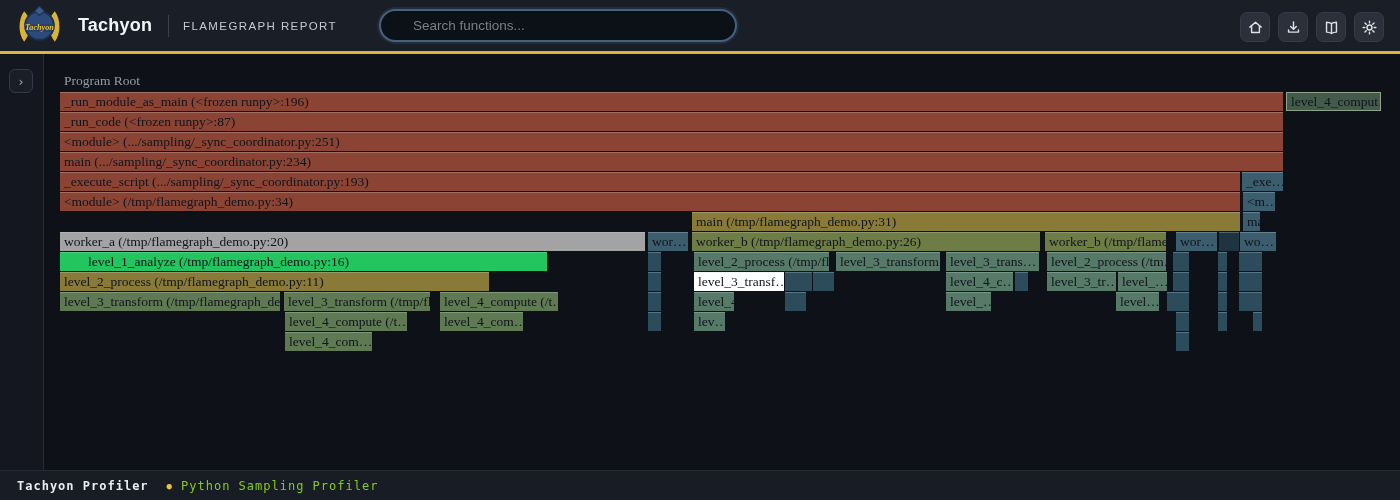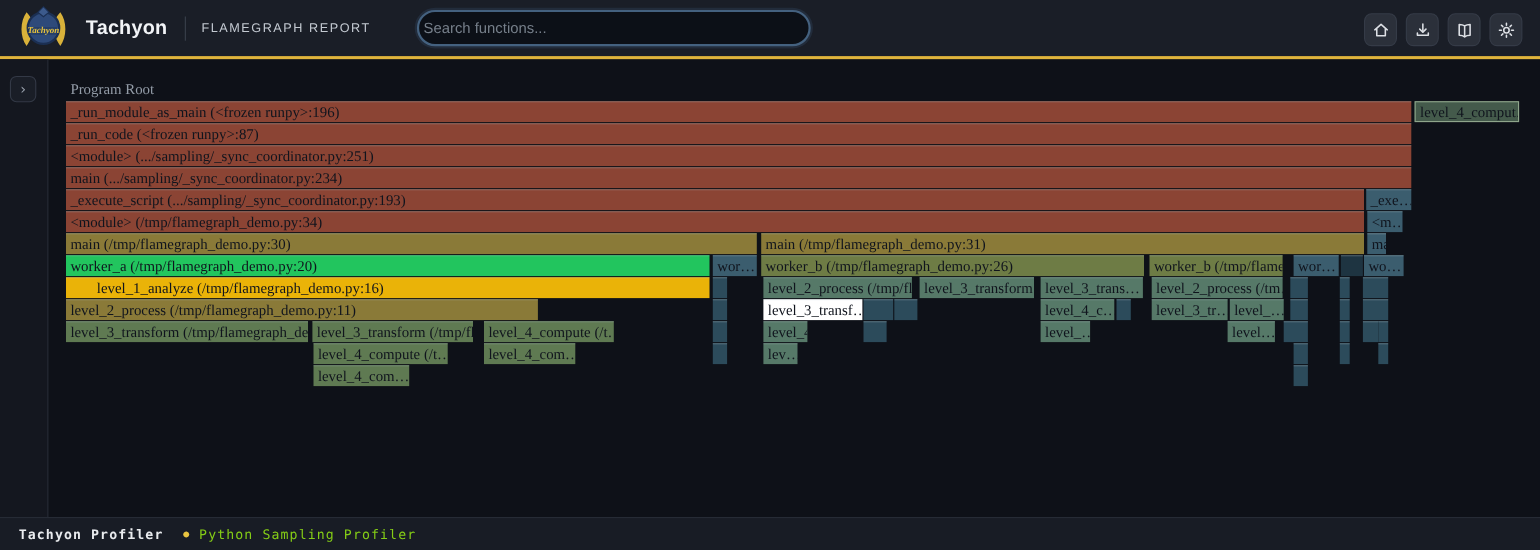--- a/index.html
+++ b/index.html
@@ -13,21 +13,21 @@
   }
   .logo { width:45px; height:45px; margin-left:17px; flex:0 0 auto; }
   .app-title { color:#f2f4f7; font-size:18px; font-weight:bold; margin-left:16px; letter-spacing:.2px; }
   .hdr-divider { width:1px; height:22px; background:#3a404c; margin:0 14px 0 16px; }
   .report-label { color:#c3c9d1; font-size:11.5px; letter-spacing:1.4px; font-weight:500; }
   .search-wrap { margin-left:42px; }
   .search-input {
     width:358px; height:33px; border-radius:17px;
     background:#0c1017; border:2px solid #44617f;
     box-shadow:0 0 0 2px rgba(62,95,133,.22);
-    color:#d5dae0; font-size:13.5px; padding:0 4px; outline:none;
+    color:#d5dae0; font-size:13.5px; padding:0 32px; outline:none;
     font-family:"Liberation Sans", sans-serif;
   }
   .search-input::placeholder { color:#767f8a; }
   .hdr-actions { position:absolute; right:16px; top:12px; display:flex; gap:8px; }
   .icon-btn {
     width:30px; height:30px; border-radius:7px; background:#2b303a;
     border:1px solid #353b47; display:flex; align-items:center; justify-content:center;
     cursor:pointer; color:#dde0e5;
   }
   .icon-btn svg { display:block; }
@@ -125,31 +125,30 @@
 
   <div class="frame" title="_run_module_as_main (&lt;frozen runpy&gt;:196)" style="left: 60px; top: 38px; width: 1223px; background: rgb(139, 68, 52);">_run_module_as_main (&lt;frozen runpy&gt;:196)</div>
       <div class="frame hl" title="level_4_comput…" style="left: 1286px; top: 38px; width: 95px; background: rgb(68, 90, 75);">level_4_comput…</div>
       <div class="frame" title="_run_code (&lt;frozen runpy&gt;:87)" style="left: 60px; top: 58px; width: 1223px; background: rgb(139, 68, 52);">_run_code (&lt;frozen runpy&gt;:87)</div>
       <div class="frame" title="&lt;module&gt; (.../sampling/_sync_coordinator.py:251)" style="left: 60px; top: 78px; width: 1223px; background: rgb(139, 68, 52);">&lt;module&gt; (.../sampling/_sync_coordinator.py:251)</div>
       <div class="frame" title="main (.../sampling/_sync_coordinator.py:234)" style="left: 60px; top: 98px; width: 1223px; background: rgb(139, 68, 52);">main (.../sampling/_sync_coordinator.py:234)</div>
       <div class="frame" title="_execute_script (.../sampling/_sync_coordinator.py:193)" style="left: 60px; top: 118px; width: 1180px; background: rgb(139, 68, 52);">_execute_script (.../sampling/_sync_coordinator.py:193)</div>
       <div class="frame" title="_exe…" style="left: 1242px; top: 118px; width: 41px; background: rgb(59, 93, 110);">_exe…</div>
       <div class="frame" title="&lt;module&gt; (/tmp/flamegraph_demo.py:34)" style="left: 60px; top: 138px; width: 1180px; background: rgb(139, 68, 52);">&lt;module&gt; (/tmp/flamegraph_demo.py:34)</div>
       <div class="frame" title="&lt;m…" style="left: 1243px; top: 138px; width: 32px; background: rgb(59, 93, 110);">&lt;m…</div>
-      <div class="frame" title="main (/tmp/flamegraph_demo.py:30)" style="left: 60px; top: 158px; width: 628px; background: rgb(138, 122, 56);">main (/tmp/flamegraph_demo.py:30)</div>
       <div class="frame" title="main (/tmp/flamegraph_demo.py:31)" style="left: 692px; top: 158px; width: 548px; background: rgb(138, 122, 56);">main (/tmp/flamegraph_demo.py:31)</div>
       <div class="frame" title="ma…" style="left: 1243px; top: 158px; width: 17px; background: rgb(59, 93, 110);">ma…</div>
-      <div class="frame" title="worker_a (/tmp/flamegraph_demo.py:20)" style="left: 60px; top: 178px; width: 585px; background: #22c55e;">worker_a (/tmp/flamegraph_demo.py:20)</div>
+      <div class="frame" title="worker_a (/tmp/flamegraph_demo.py:20)" style="left: 60px; top: 178px; width: 585px; background: #a3a3a3;">worker_a (/tmp/flamegraph_demo.py:20)</div>
       <div class="frame" title="wor…" style="left: 648px; top: 178px; width: 40px; background: rgb(59, 93, 110);">wor…</div>
       <div class="frame" title="worker_b (/tmp/flamegraph_demo.py:26)" style="left: 692px; top: 178px; width: 348px; background: rgb(110, 124, 69);">worker_b (/tmp/flamegraph_demo.py:26)</div>
       <div class="frame" title="worker_b (/tmp/flame…" style="left: 1045px; top: 178px; width: 121px; background: rgb(110, 124, 69);">worker_b (/tmp/flame…</div>
       <div class="frame" title="wor…" style="left: 1176px; top: 178px; width: 41px; background: rgb(59, 93, 110);">wor…</div>
       <div class="frame" style="left: 1219px; top: 178px; width: 20px; background: rgb(30, 52, 65);"></div>
       <div class="frame" title="wo…" style="left: 1240px; top: 178px; width: 36px; background: rgb(59, 93, 110);">wo…</div>
-      <div class="frame" title="level_1_analyze (/tmp/flamegraph_demo.py:16)" style="left: 60px; top: 198px; width: 585px; background: #eab308; padding-left: 28px;">level_1_analyze (/tmp/flamegraph_demo.py:16)</div>
+      <div class="frame" title="level_1_analyze (/tmp/flamegraph_demo.py:16)" style="left: 60px; top: 198px; width: 487px; background: #22c55e; padding-left: 28px;">level_1_analyze (/tmp/flamegraph_demo.py:16)</div>
       <div class="frame" style="left: 648px; top: 198px; width: 13px; background: rgb(44, 75, 91);"></div>
       <div class="frame" title="level_2_process (/tmp/fla…" style="left: 694px; top: 198px; width: 135px; background: rgb(86, 121, 104);">level_2_process (/tmp/fla…</div>
       <div class="frame" title="level_3_transform…" style="left: 836px; top: 198px; width: 104px; background: rgb(86, 121, 104);">level_3_transform…</div>
       <div class="frame" title="level_3_trans…" style="left: 946px; top: 198px; width: 93px; background: rgb(86, 121, 104);">level_3_trans…</div>
       <div class="frame" title="level_2_process (/tm…" style="left: 1047px; top: 198px; width: 119px; background: rgb(86, 121, 104);">level_2_process (/tm…</div>
       <div class="frame" style="left: 1173px; top: 198px; width: 16px; background: rgb(44, 75, 91);"></div>
       <div class="frame" style="left: 1218px; top: 198px; width: 9px; background: rgb(44, 75, 91);"></div>
       <div class="frame" style="left: 1239px; top: 198px; width: 23px; background: rgb(44, 75, 91);"></div>
       <div class="frame" title="level_2_process (/tmp/flamegraph_demo.py:11)" style="left: 60px; top: 218px; width: 429px; background: rgb(138, 122, 56);">level_2_process (/tmp/flamegraph_demo.py:11)</div>
       <div class="frame" style="left: 648px; top: 218px; width: 13px; background: rgb(44, 75, 91);"></div>

